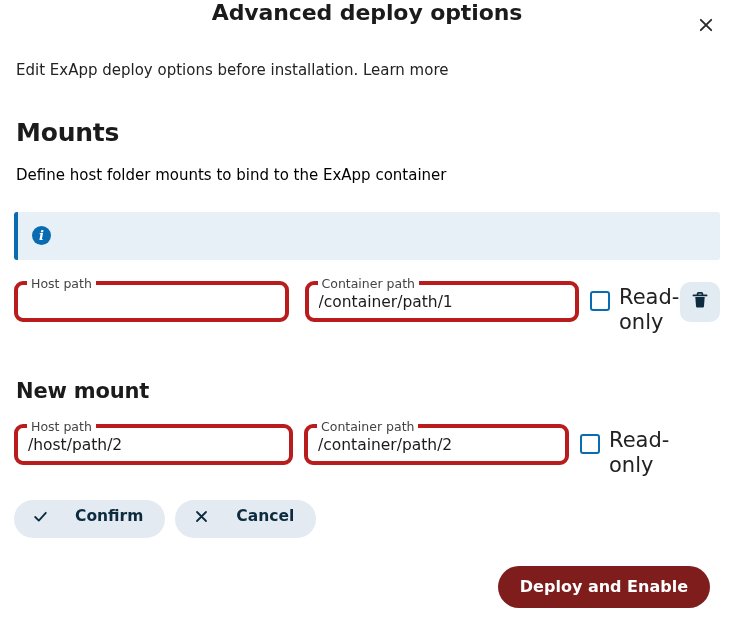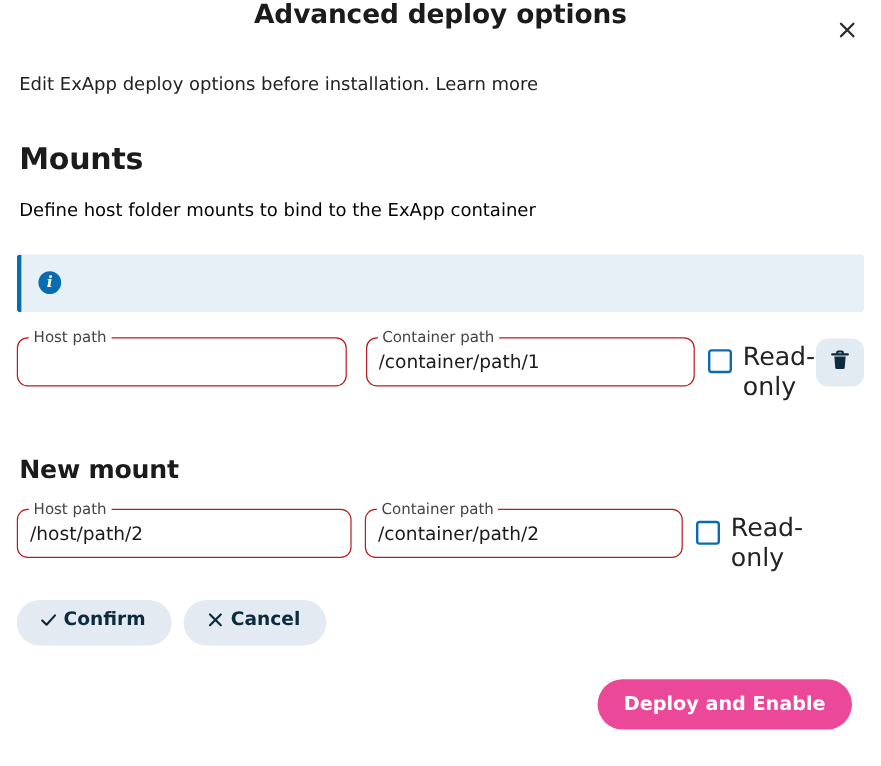--- a/index.html
+++ b/index.html
@@ -108,21 +108,21 @@
   
   .mount-row {
     display: flex;
     align-items: flex-start;
     margin-top: 21px;
     gap: 0;
   }
   .field {
     position: relative;
     height: 41px;
-    border: 1px solid #b91c1c;
+    border: 4px solid #b91c1c;
     border-radius: 9px;
     background: #ffffff;
     display: flex;
     align-items: center;
     padding: 0 10px;
   }
   .field .legend {
     position: absolute;
     top: -7px; left: 9px;
     background: #ffffff;
@@ -203,37 +203,37 @@
   .btn-sec {
     height: 38px;
     border: none;
     border-radius: 19px;
     background: #e3eaf1;
     color: #0d2b3e;
     font-family: inherit;
     font-size: 15.5px;
     font-weight: bold;
     display: flex; align-items: center;
-    gap: 4px;
+    gap: 26px;
     padding: 0 22px 5px 18px;
     cursor: pointer;
   }
   .btn-sec svg { display: block; flex: 0 0 auto; }
 
   .footer {
     display: flex;
     justify-content: flex-end;
     padding: 0 10px;
     margin-top: 28px;
   }
   .btn-primary {
     height: 42px;
     border: none;
     border-radius: 21px;
-    background: #ec4899;
+    background: #7f1d1d;
     color: #ffffff;
     font-family: inherit;
     font-size: 16px;
     font-weight: bold;
     padding: 0 22px;
     cursor: pointer;
   }
 </style>
 </head>
 <body>

